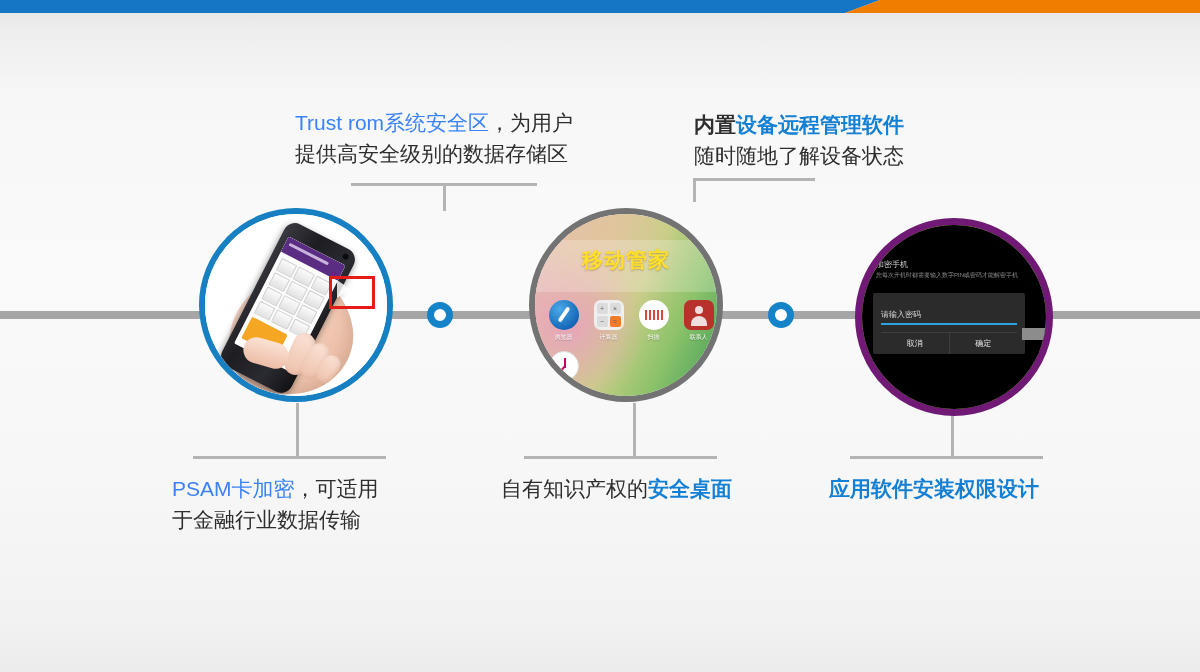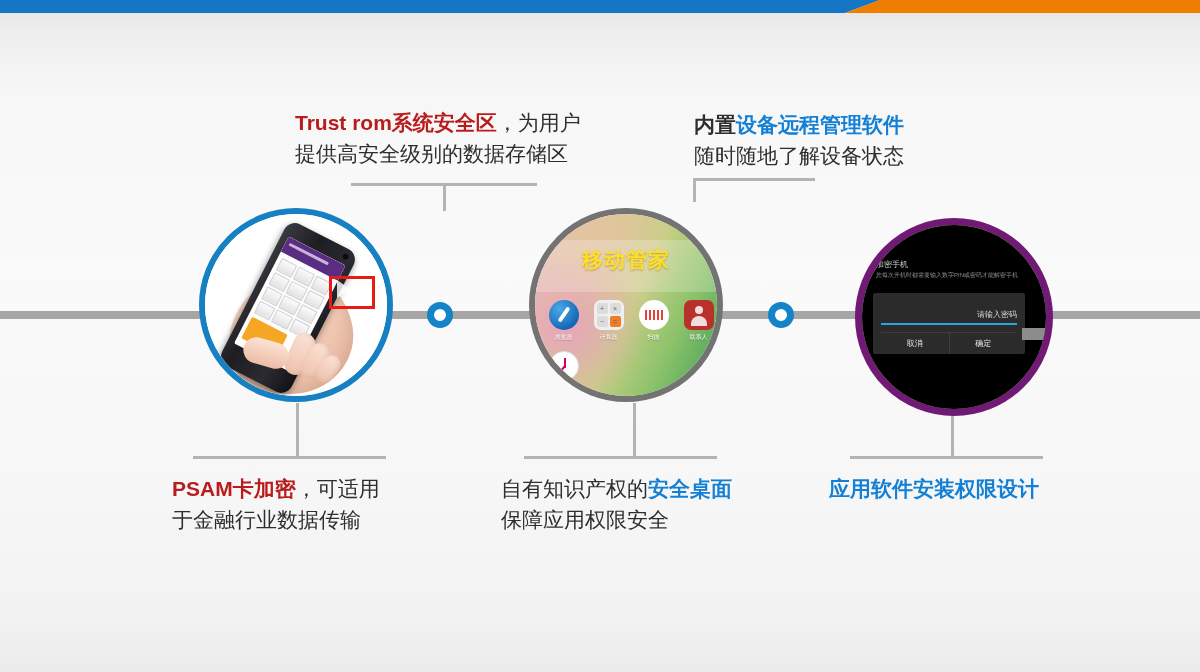--- a/index.html
+++ b/index.html
@@ -85,34 +85,34 @@
   .ic-clock:after{content:"";position:absolute;left:14px;top:6px;width:2px;height:10px;background:#c06;}
   .ic-clock:before{content:"";position:absolute;left:14px;top:14px;width:2px;height:9px;background:#c06;transform:rotate(40deg);transform-origin:top;}
   .applabel{font-size:6px;color:#fff;text-shadow:0 1px 1px rgba(0,0,0,.3);}
 
   
   .c3-inner{position:relative;width:100%;height:100%;background:#000;}
   .dlg-h1{position:absolute;left:14px;top:34px;font-size:8px;color:#cfcfcf;}
   .dlg-h2{position:absolute;left:14px;top:46px;font-size:6px;color:#8e8e8e;line-height:9px;width:150px;}
   .dlg{position:absolute;left:11px;top:68px;width:152px;background:#2b2b2b;border-radius:2px;padding:7px 8px 0;box-sizing:border-box;}
   .dlg-body{font-size:8.5px;color:#ededed;line-height:13px;text-align:justify;}
-  .dlg-input{margin-top:9px;text-align:right;font-size:8px;color:#d7d7d7;
+  .dlg-input{margin-top:9px;text-align:left;font-size:8px;color:#d7d7d7;
              padding-bottom:3px;border-bottom:2px solid #2aa3e0;}
   .dlg-btns{display:flex;margin-top:7px;border-top:1px solid #3e3e3e;font-family:Liberation Serif, serif;}
   .dlg-btn{flex:1;text-align:center;font-size:8px;color:#e4e4e4;padding:5px 0;}
   .dlg-btn+.dlg-btn{border-left:1px solid #3e3e3e;}
   .grayblob{position:absolute;right:-4px;top:103px;width:28px;height:12px;background:#8c8c8c;}
 
   
   .conn-h{position:absolute;height:3px;background:#b4b4b4;}
   .conn-v{position:absolute;width:3px;background:#b4b4b4;}
 
   
   .callout{position:absolute;font-size:21px;line-height:31px;color:#2e2e2e;white-space:nowrap;}
-  .callout .hl{color:#b91c1c;font-weight:bold;margin-top:36px;}
+  .callout .hl{color:#3b82f6;font-weight:normal;margin-top:36px;}
   .callout .hl2{color:#1380d6;font-weight:bold;}
   .callout b{font-weight:bold;}
 </style>
 </head>
 <body>
 
 <div class="topbar">
   <svg width="1200" height="13" viewBox="0 0 1200 13">
     <polygon points="0,0 880,0 845,13 0,13" fill="#1476c4"></polygon>
     <polygon points="880,0 1200,0 1200,13 845,13" fill="#ef7d00"></polygon>
@@ -241,20 +241,19 @@
   <div>
     <span class="hl">PSAM卡加密</span><span>，可适用</span>
   </div>
   <div>于金融行业数据传输</div>
 </div>
 
 <div class="callout" style="left:501px;top:473px;">
   <div>
     <span>自有知识产权的</span><span class="hl2">安全桌面</span>
   </div>
-  <div>保障应用权限安全</div>
 </div>
 
 <div class="callout" style="left:829px;top:473px;">
   <div>
     <span class="hl2">应用软件安装权限设计</span>
   </div>
 </div>
 
 </body></html>

